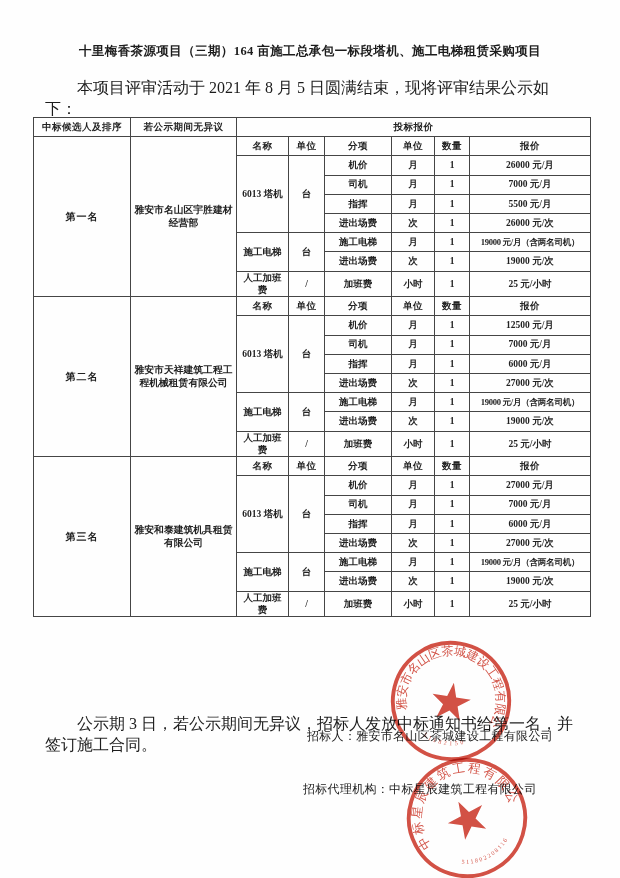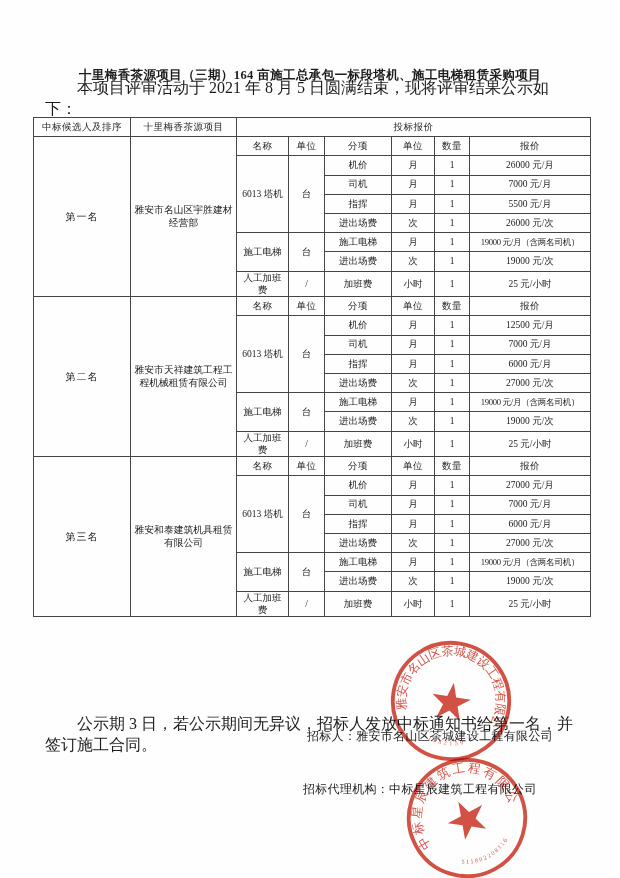--- a/index.html
+++ b/index.html
@@ -3,26 +3,26 @@
 <meta charset="utf-8">
 <style>
   html,body{margin:0;padding:0;}
   body{
     width:620px;height:878px;background:#ffffff;position:relative;overflow:hidden;
     font-family:"Liberation Serif","DejaVu Serif",serif;color:#1c1c1c;
   }
   .page{position:absolute;inset:0;background:#fefefe;overflow:hidden;}
   .doc-title{
     position:absolute;top:43px;left:0;width:620px;text-align:center;
-    font-size:12.5px;font-weight:bold;letter-spacing:.4px;white-space:nowrap;margin-top:24px;
+    font-size:12.5px;font-weight:bold;letter-spacing:.4px;white-space:nowrap;
   }
   .intro{position:absolute;top:78px;left:45px;width:535px;font-size:16px;text-indent:2em;}
   table.bid{
     position:absolute;top:117px;left:33px;width:557px;border-collapse:collapse;
-    table-layout:fixed;font-size:9.5px;color:#222;
+    table-layout:fixed;font-size:9.5px;color:#222;font-weight:bold;
   }
   table.bid td{
     border:1px solid #454545;text-align:center;vertical-align:middle;
     padding:0 2px;height:18.2px;line-height:1.3;overflow:hidden;
   }
   td.hd{letter-spacing:.5px;}
   td.rank{font-size:10px;letter-spacing:1px;}
   td.company{line-height:1.8;padding:0 8px;font-size:9.8px;}
   td.price-long{font-size:8.6px;letter-spacing:-.3px;white-space:nowrap;}
   .closing{position:absolute;top:714px;left:45px;width:540px;font-size:16px;text-indent:2em;}
@@ -50,21 +50,21 @@
         <col style="width:52px">
         <col style="width:36px">
       <col style="width:67px">
         <col style="width:43px">
         <col style="width:35px">
         <col style="width:121px">
     </colgroup>
     <tbody id="tbody">
         <tr>
           <td class="hd">中标候选人及排序</td>
-          <td class="hd">十里梅香茶源项目</td>
+          <td class="hd">若公示期间无异议</td>
           <td colspan="6" class="hd">投标报价</td>
         </tr>
         <tr>
           <td rowspan="8" class="rank">第一名</td>
           <td rowspan="8" class="company">雅安市名山区宇胜建材经营部</td>
           <td class="hd">名称</td>
           <td class="hd">单位</td>
           <td class="hd">分项</td>
           <td class="hd">单位</td>
           <td class="hd">数量</td>

